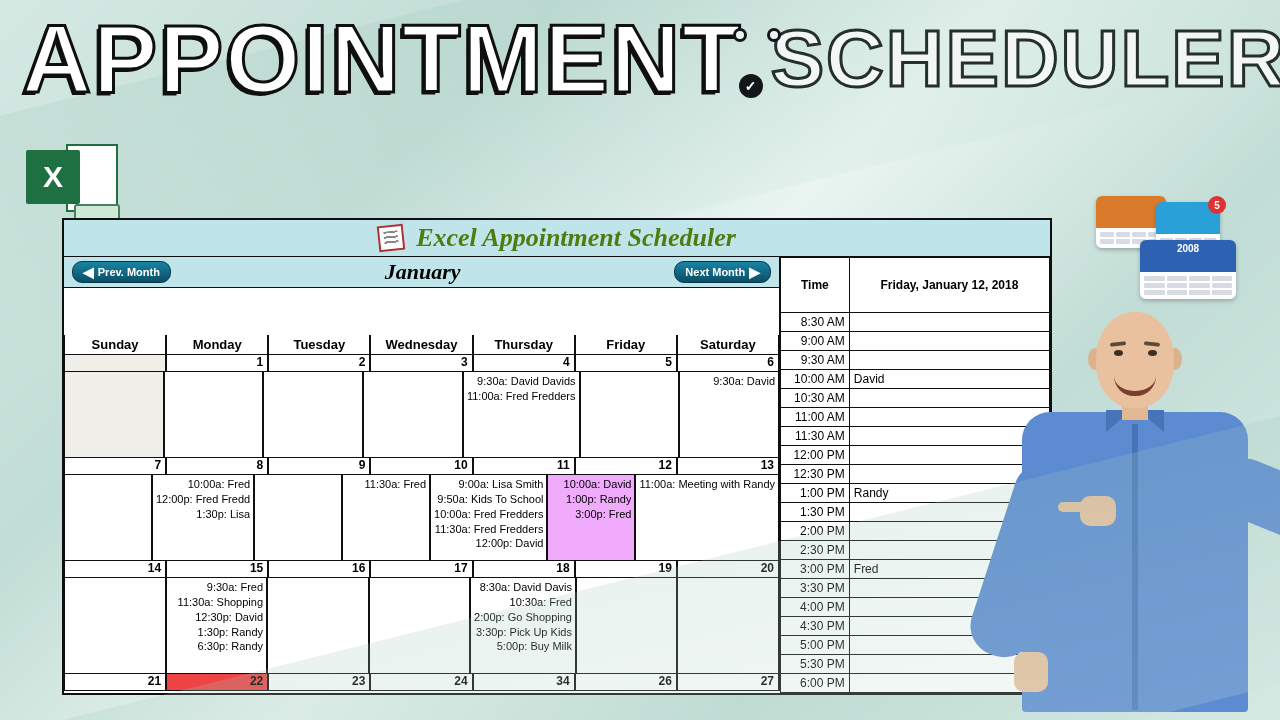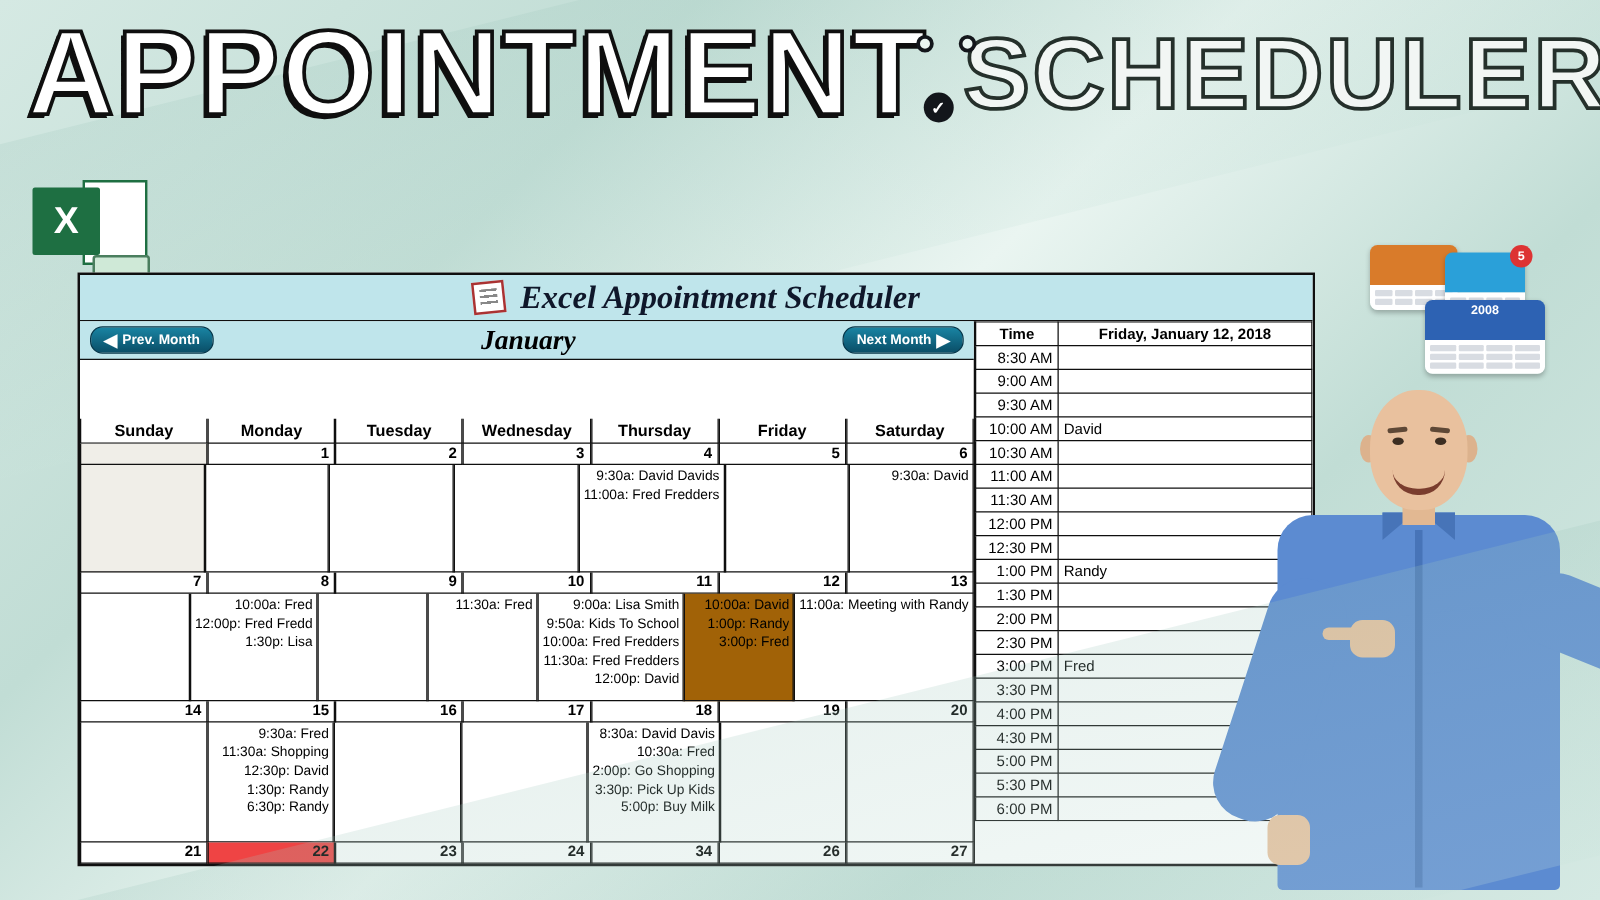--- a/index.html
+++ b/index.html
@@ -40,43 +40,43 @@
   .panel {
     position:absolute; left:62px; top:218px; width:990px;
     background:#fff; border:2px solid #0f0f0f;
   }
   .hdr {
     background:#bfe5eb; border-bottom:1px solid #0f0f0f;
     display:flex; align-items:center; justify-content:center; gap:12px; padding:3px 0;
   }
   .hdr-icon{width:26px;height:26px;background:#fff;border:2px solid #a33;position:relative;transform:rotate(-6deg);} 
   .hdr-icon::after{content:"";position:absolute;inset:4px;background:repeating-linear-gradient(#888,#888 2px,#fff 2px,#fff 5px);}
-  .hdr-title{font:italic 900 26px Georgia,serif;color:#0f172a;}
+  .hdr-title{font:italic 900 26px Georgia,serif;color:#4d7c0f;}
   .bar { display:flex; align-items:center; background:#bfe5eb; border-bottom:1px solid #0f0f0f; }
   .month-name{flex:1;text-align:center;font:italic 700 22px Georgia,serif;}
   .nav-btn{margin:4px 8px;padding:2px 10px;background:linear-gradient(#1984a3,#0a4e67);color:#fff;border:1px solid #073649;border-radius:10px;font:bold 11px Arial;cursor:pointer;display:flex;align-items:center;gap:4px;}
   .nav-btn .tri{font-size:14px;}
   .grid7{display:grid;grid-template-columns:repeat(7,1fr);}
   .dow{border:1px solid #0f0f0f;border-top:none;text-align:center;font:bold 13px Arial;padding:2px 0;margin-top:47px;}
   .wk{display:grid;grid-template-columns:repeat(7,1fr);}
   .daynum{border:1px solid #0f0f0f;border-top:none;text-align:right;font:bold 12px Arial;padding:0 4px;height:17px;}
   .daynum.shade{background:#f0eee8;}
   .daynum.hot{background:#ef4444;}
   .cell{border:1px solid #0f0f0f;border-top:none;font:11px Arial;padding:2px 3px;line-height:1.35;min-height:86px;text-align:right;}
   .cell.shade{background:#f0eee8;}
-  .cell.hi{background:#a16207;}
+  .cell.hi{background:#f0abfc;}
   .cell div{white-space:nowrap;overflow:hidden;text-overflow:ellipsis;}
   .wk3 .cell{min-height:96px;}
 
   .side{
     position:absolute; left:786px; top:290px; width:264px; height:410px;
     background:#fff; border:2px solid #0f0f0f; overflow:hidden;
   }
   .side table{width:100%;border-collapse:collapse;font:12px Arial;}
-  .side th{border:1px solid #0f0f0f;font:bold 12px Arial;padding:2px;text-align:center;}
+  .side th{border:1px solid #0f0f0f;font:bold 12px Arial;padding:20px;text-align:center;}
   .side td{border:1px solid #0f0f0f;padding:1px 4px;height:19px;}
   .side td.t{width:66px;text-align:right;}
 
   .person{position:absolute;right:6px;bottom:0;width:300px;height:420px;}
   .person .head{position:absolute;left:122px;top:12px;width:78px;height:96px;background:#e9c19e;border-radius:48% 48% 46% 46%;}
   .person .ear{position:absolute;top:48px;width:14px;height:22px;background:#dcb28d;border-radius:50%;}
   .person .eL{left:114px;} .person .eR{left:194px;}
   .person .brow{position:absolute;top:42px;width:16px;height:4px;background:#5e4836;border-radius:2px;}
   .person .bL{left:136px;transform:rotate(-6deg);} .person .bR{left:170px;transform:rotate(6deg);}
   .person .eye{position:absolute;top:50px;width:9px;height:6px;background:#3c2e22;border-radius:50%;}

